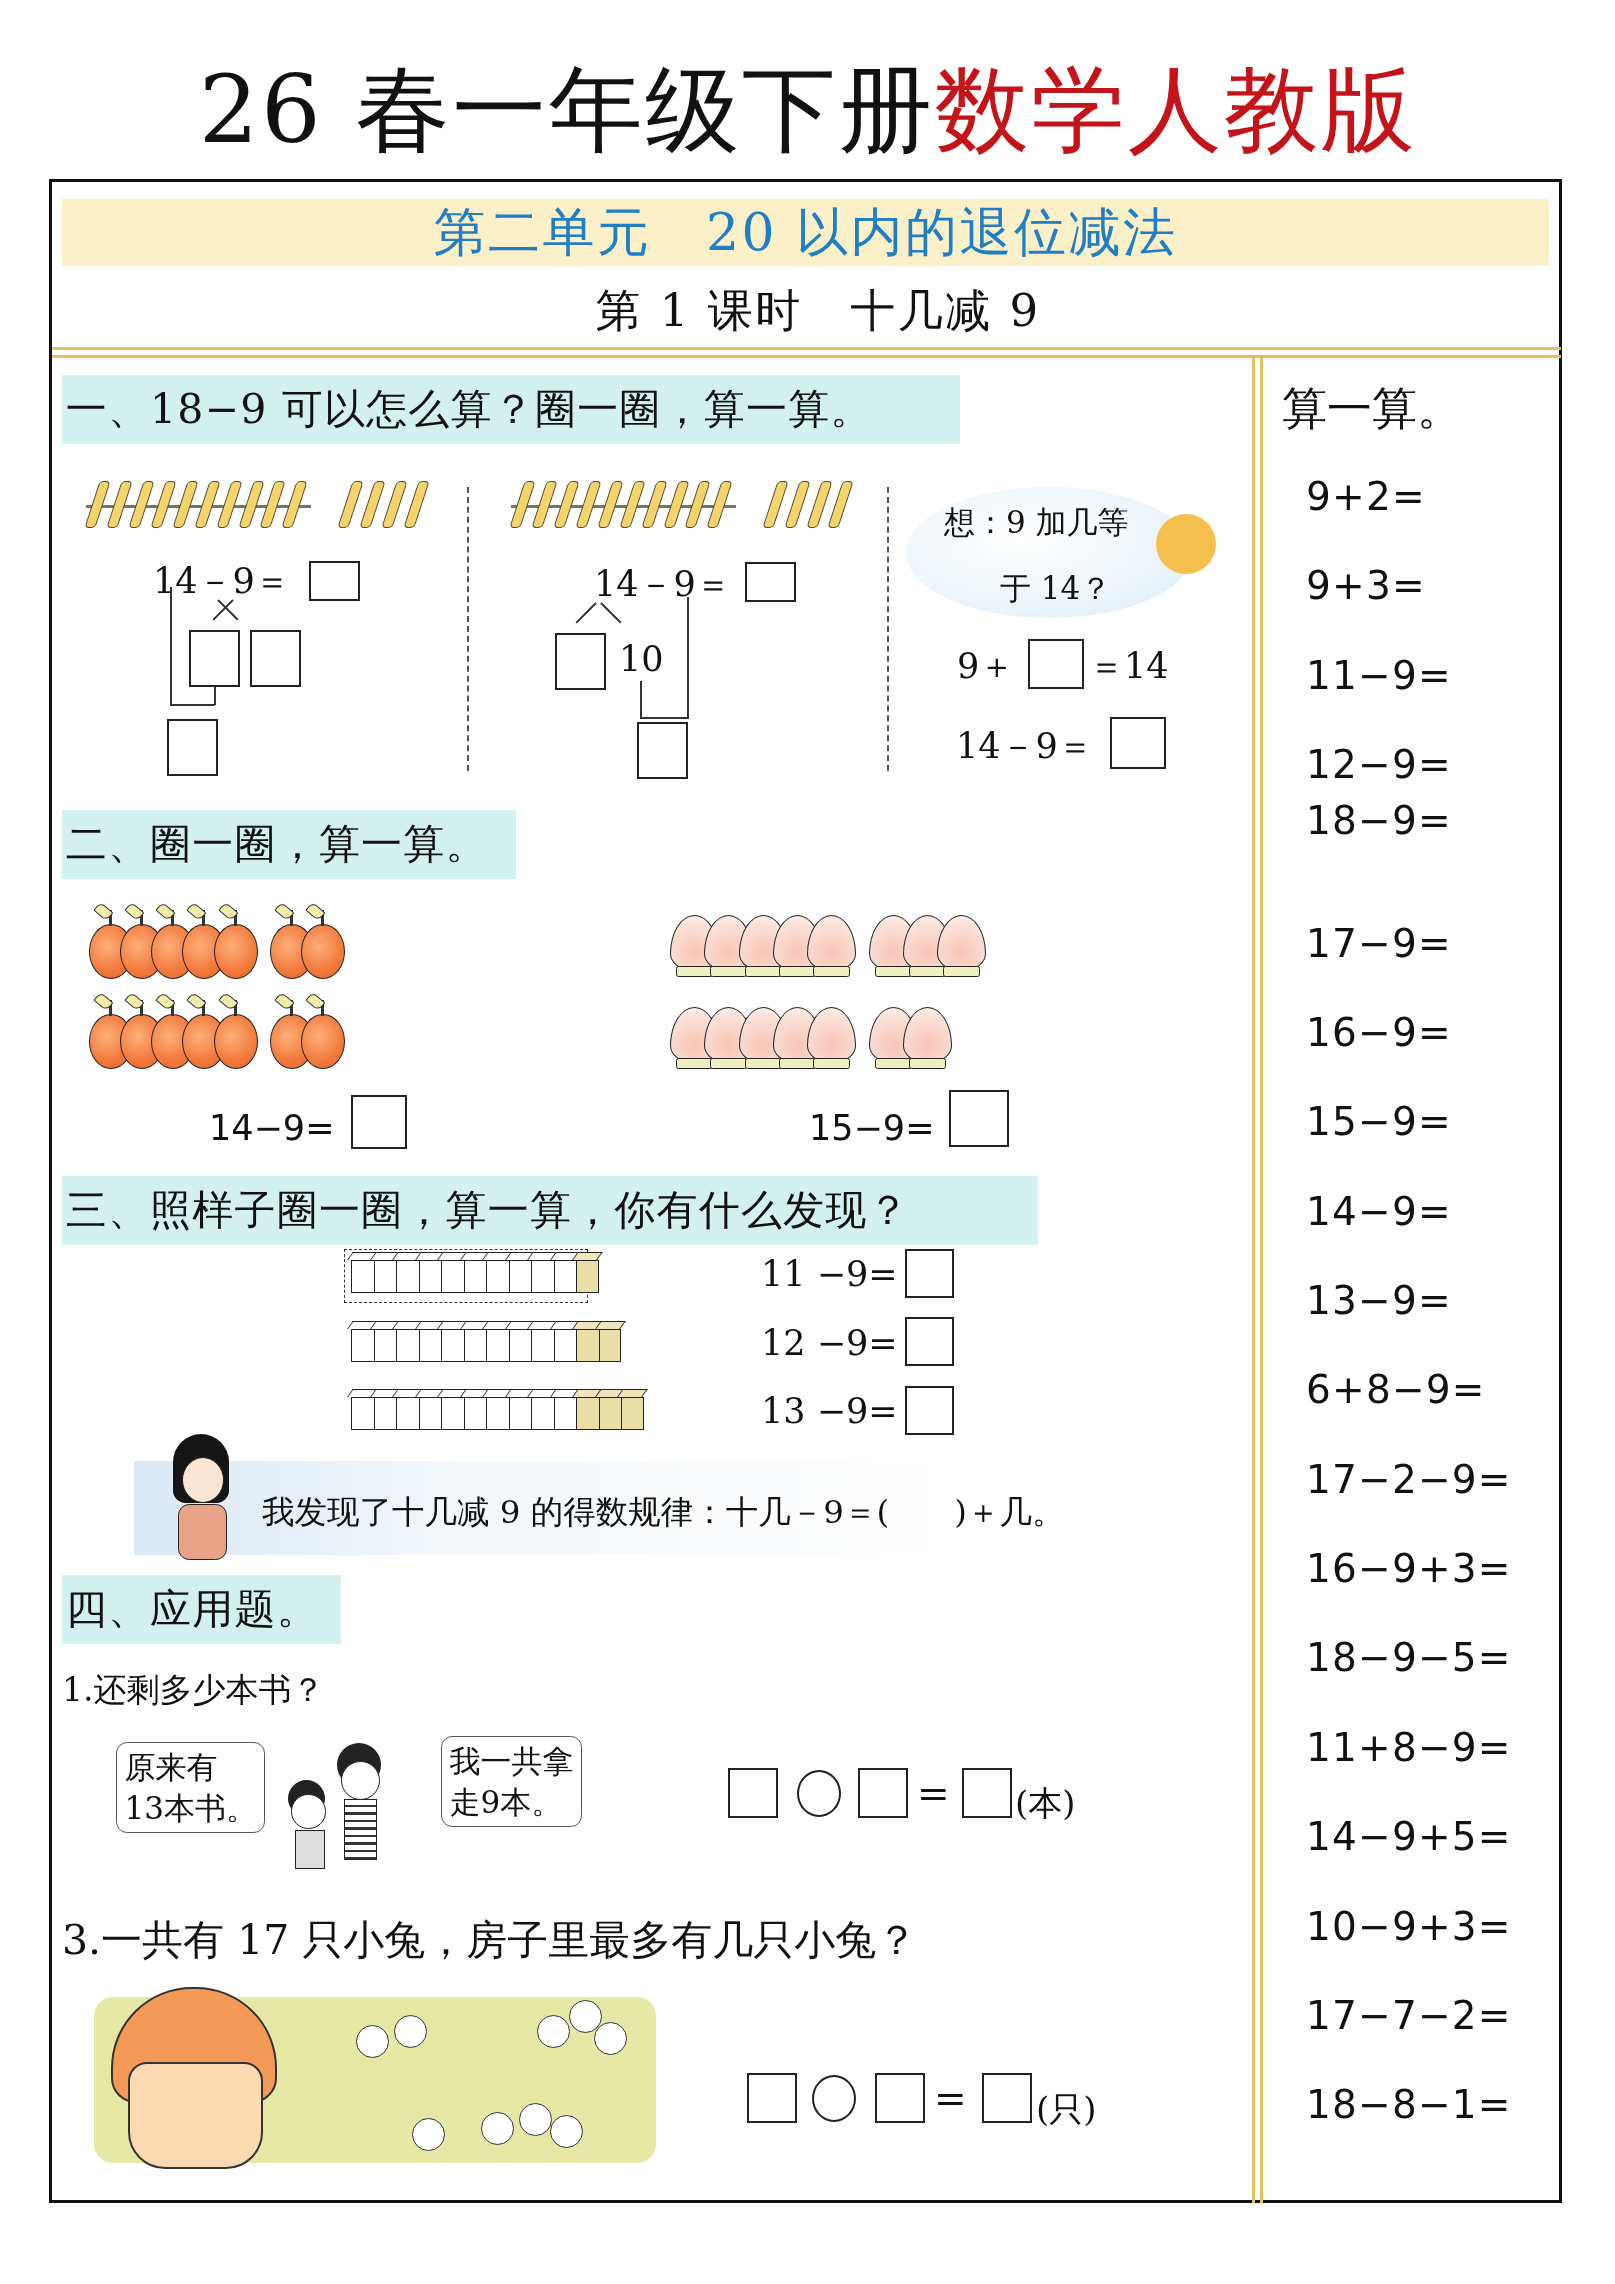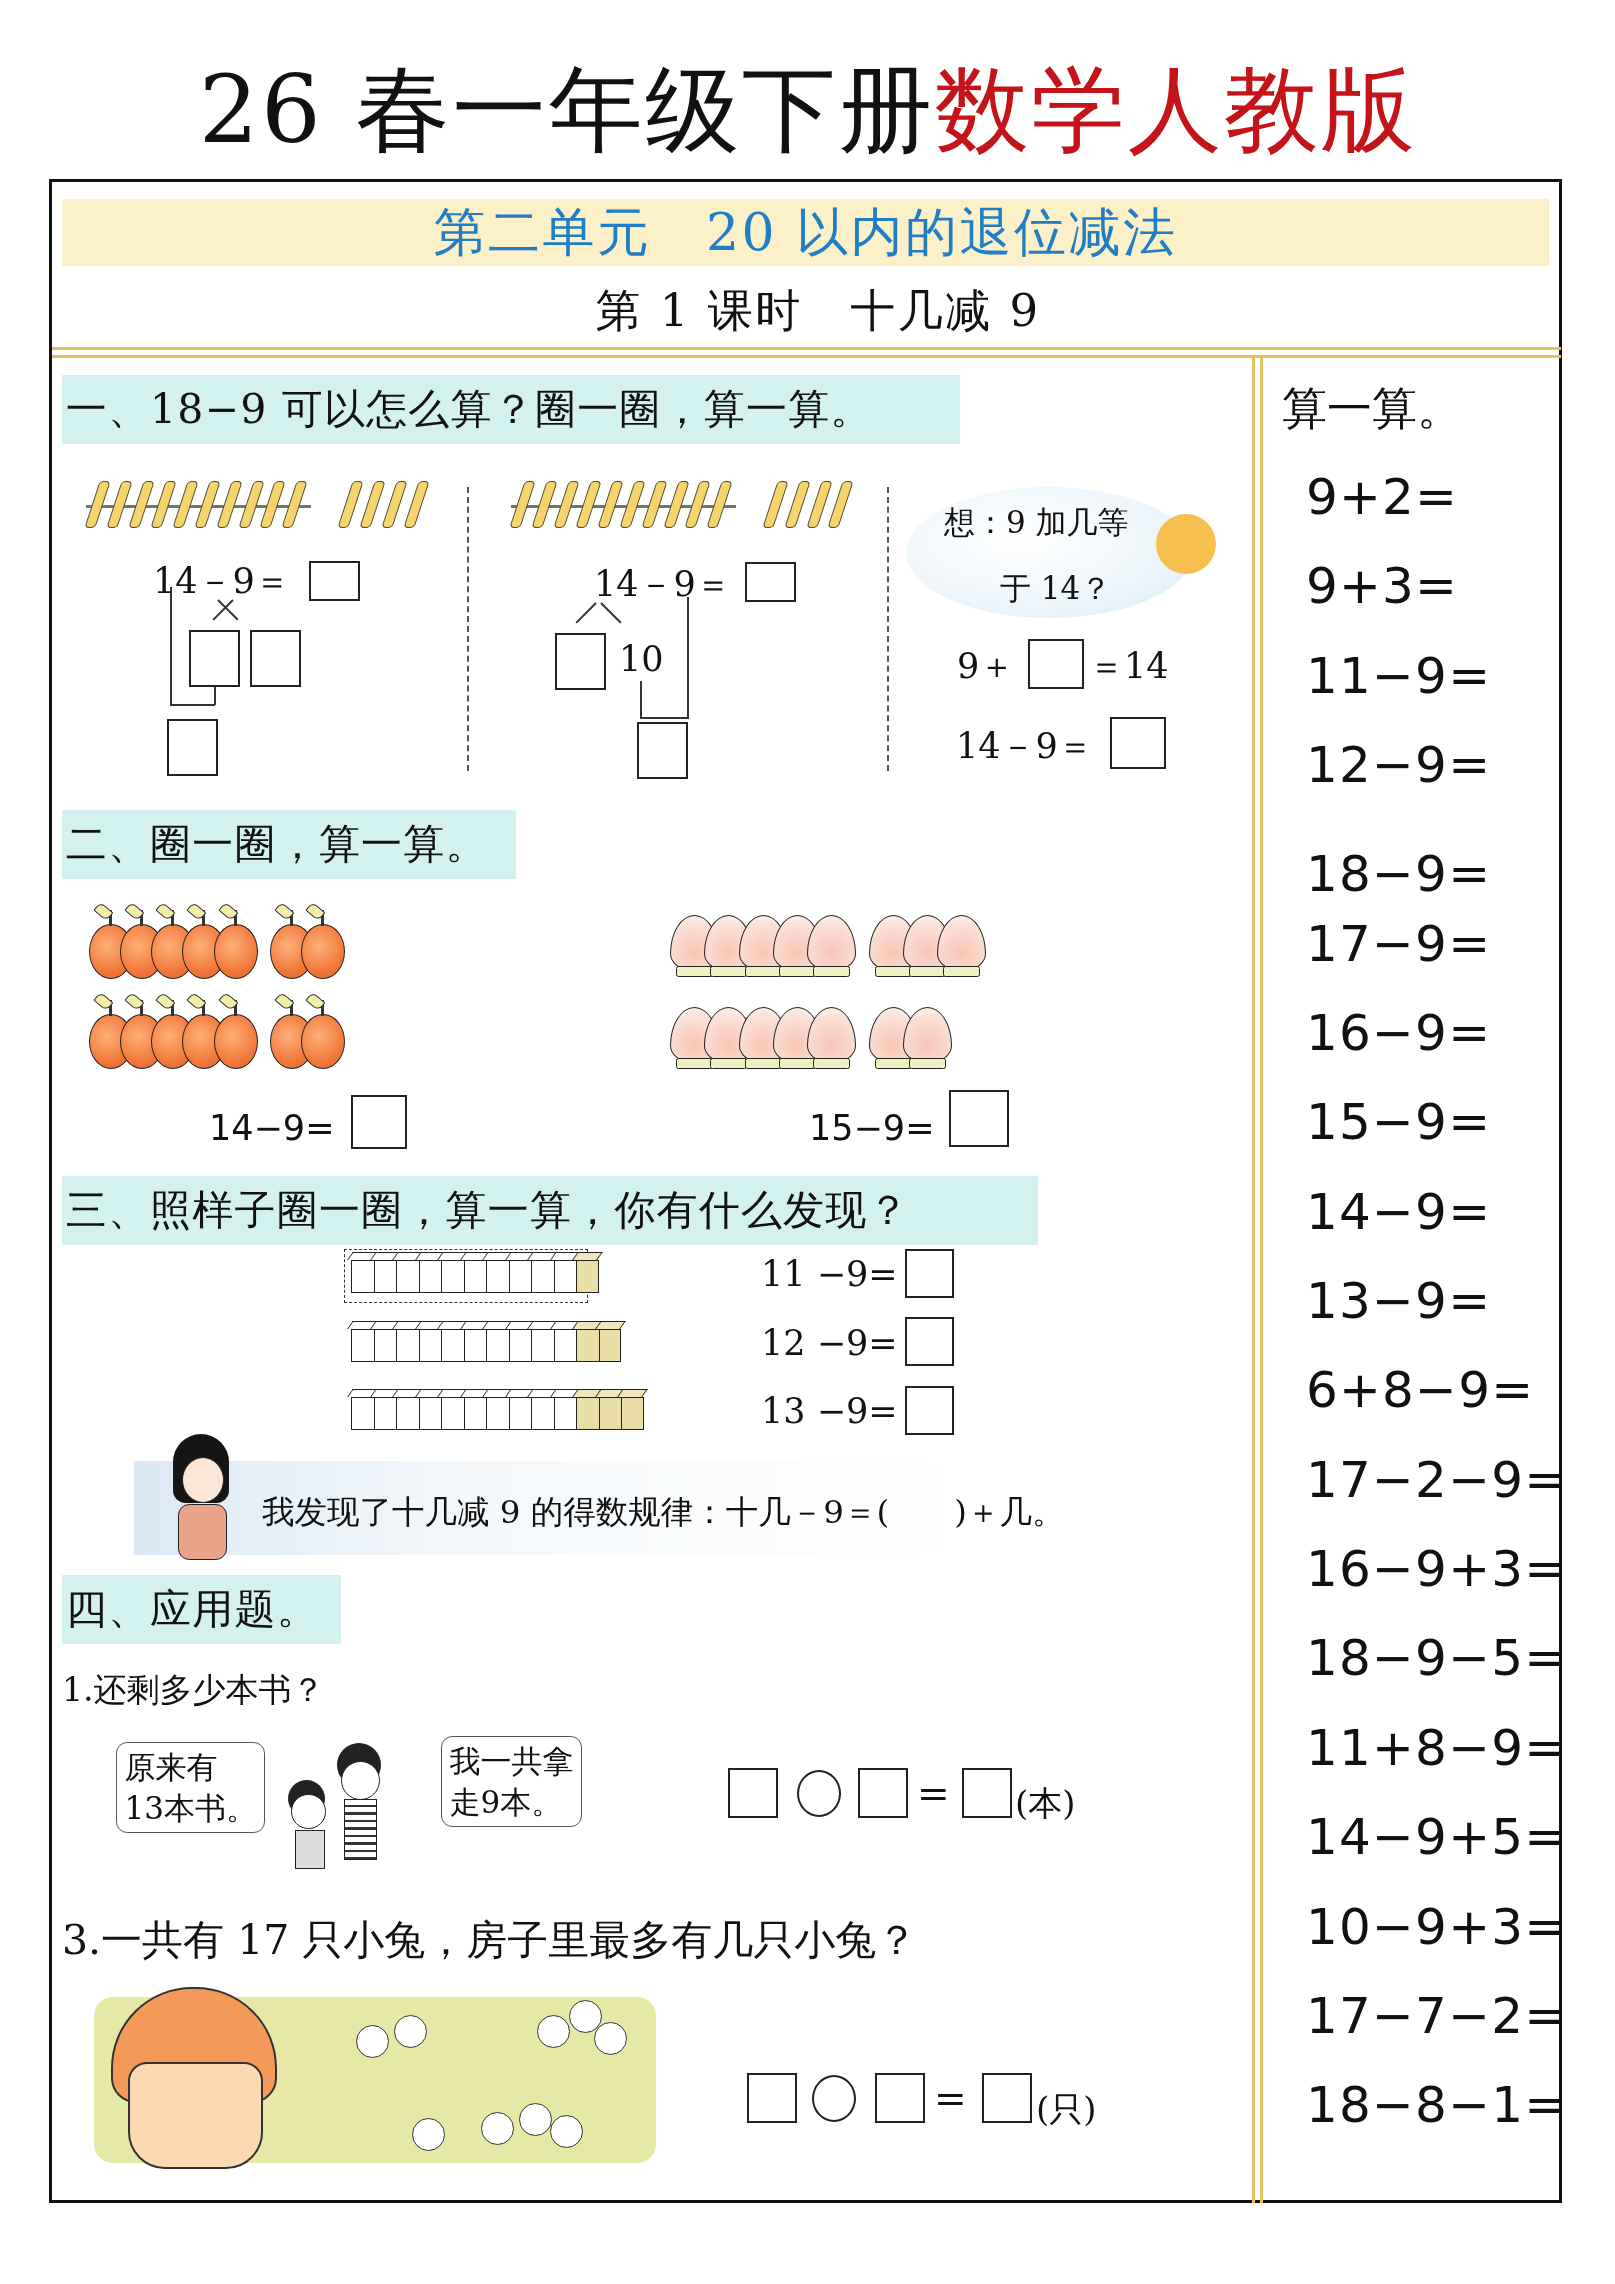--- a/index.html
+++ b/index.html
@@ -19,21 +19,21 @@
   .gold-h { position:absolute; left:52px; width:1509px; height:3.1px; background:#e3c15f; }
   .gold-v { position:absolute; top:356px; width:3.1px; height:1847px; background:#e3c15f; }
   .sec-head { position:absolute; background:#d3f1ef; font-size:41px; line-height:69px;
               height:69px; padding-left:3.7px; white-space:nowrap; letter-spacing:1.2px; }
   .eq { position:absolute; font-size:35px; line-height:44px; white-space:nowrap; }
   .box { position:absolute; border:2.5px solid #222; background:#fff; box-sizing:border-box; }
   .line { position:absolute; background:#333; }
   .dash-v { position:absolute; width:0; border-left:2.5px dashed #555; }
   .right-title { position:absolute; left:1282px; top:378px; font-size:45px; line-height:62px; }
   .right-item { position:absolute; left:1306px; font-family:"DejaVu Sans","Liberation Sans",sans-serif;
-                font-size:50px; line-height:50px; white-space:nowrap; letter-spacing:1.2px; }
+                font-size:39px; line-height:50px; white-space:nowrap; letter-spacing:1.2px; }
   .stick { position:absolute; width:8.7px; height:45px; background:#f6d46b; border:1.9px solid #4b4b3b;
            border-radius:4.4px; transform:skewX(-18deg); }
   .bundle-band { position:absolute; height:2.5px; background:#6e7a5d; }
   .fruit-apple { position:absolute; width:44px; height:55px; border-radius:50%;
                  background:radial-gradient(circle at 40% 40%, #ffb07a 0%, #f27a3c 60%, #e0602a 100%);
                  border:1.9px solid #222; box-sizing:border-box; }
   .fruit-apple::before { content:""; position:absolute; left:19.4px; top:-15px; width:2.5px; height:16.2px; background:#333; }
   .fruit-apple::after { content:""; position:absolute; left:5px; top:-19px; width:15px; height:8.7px;
                         background:#f3edaa; border:1.2px solid #333; border-radius:6.2px 1.2px; transform:rotate(40deg); }
   .fruit-peach { position:absolute; width:49px; height:55px;
@@ -298,21 +298,21 @@
   <div class="box" style="left:982px;top:2073px;width:50px;height:50px"></div>
   <div class="eq" style="left:1036px;top:2087px;font-size:34px">(只)</div>
 </div>
 
 <div class="right-title">算一算。</div>
 <div>
   <div class="right-item" style="top:472px">9+2=</div>
   <div class="right-item" style="top:561px">9+3=</div>
   <div class="right-item" style="top:651px">11−9=</div>
   <div class="right-item" style="top:740px">12−9=</div>
-  <div class="right-item" style="top:849px">18−9=</div>
+  <div class="right-item" style="top:796px">18−9=</div>
   <div class="right-item" style="top:919px">17−9=</div>
   <div class="right-item" style="top:1008px">16−9=</div>
   <div class="right-item" style="top:1097px">15−9=</div>
   <div class="right-item" style="top:1187px">14−9=</div>
   <div class="right-item" style="top:1276px">13−9=</div>
   <div class="right-item" style="top:1365px">6+8−9=</div>
   <div class="right-item" style="top:1455px">17−2−9=</div>
   <div class="right-item" style="top:1544px">16−9+3=</div>
   <div class="right-item" style="top:1633px">18−9−5=</div>
   <div class="right-item" style="top:1723px">11+8−9=</div>

